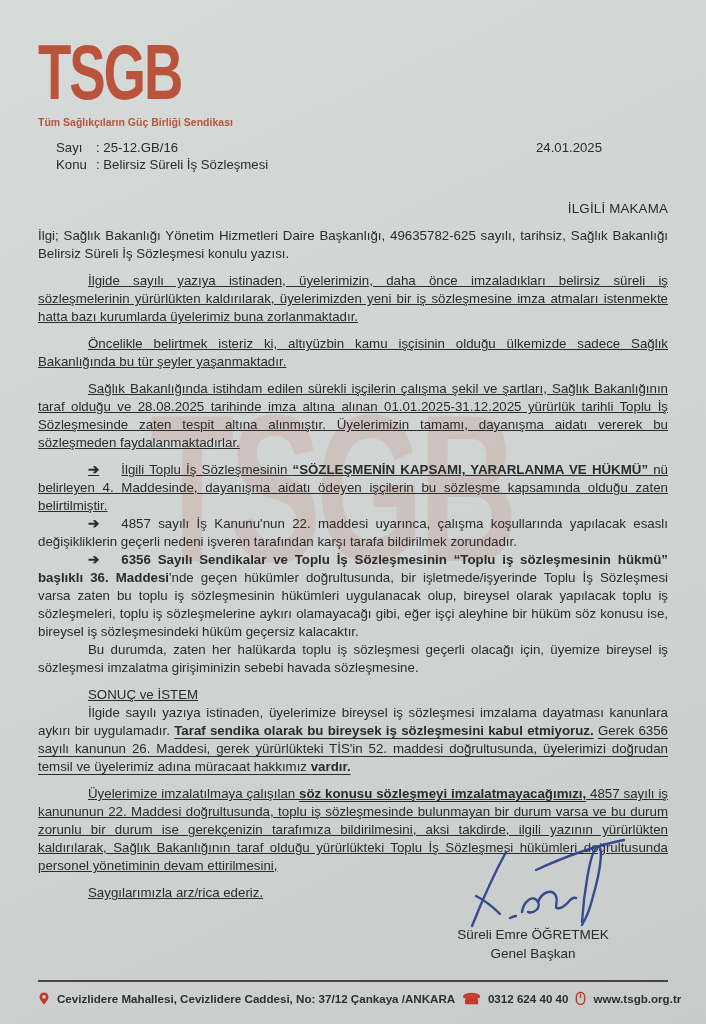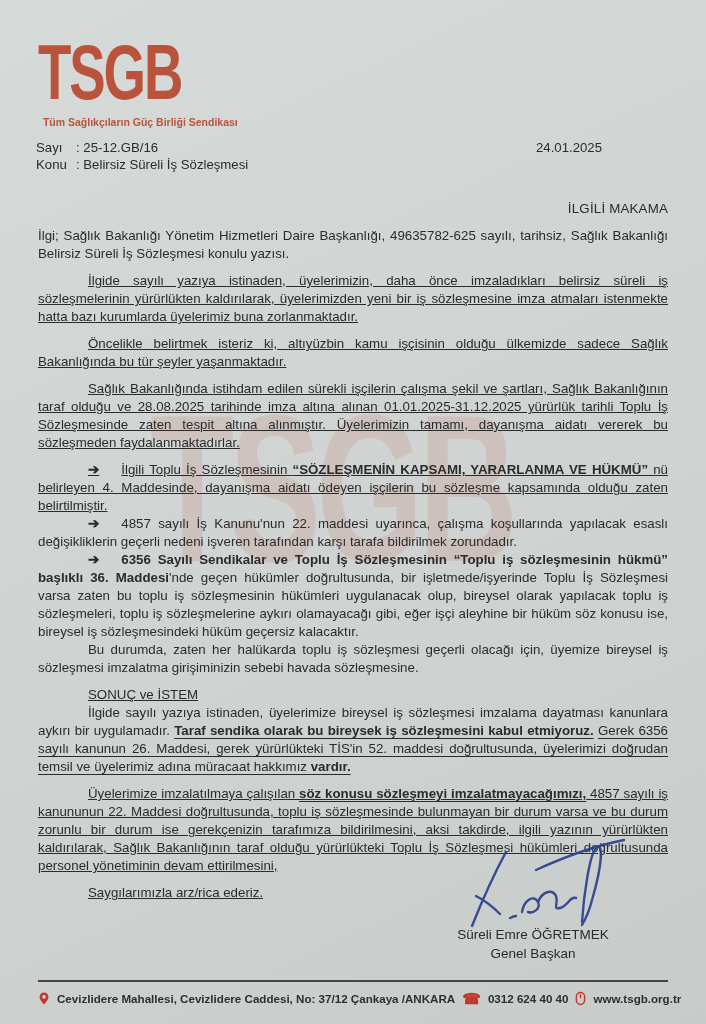--- a/index.html
+++ b/index.html
@@ -26,23 +26,22 @@
   .logo-text{
     font-size:78px;font-weight:800;line-height:76px;
     color:var(--brand-red,#b9533c);
     transform:scaleX(0.70);transform-origin:left top;
     letter-spacing:-3px;white-space:nowrap;
   }
   .logo-tagline{
     margin-top:6px;
     font-size:10.5px;font-weight:bold;
     color:var(--brand-red,#c14b38);
-    text-align:center;
   }
-  .meta{position:absolute;top:139px;left:36px;right:40px;font-size:13.2px;}
+  .meta{position:absolute;top:139px;left:56px;right:40px;font-size:13.2px;}
   .meta-row{line-height:17px;}
   .meta-label{display:inline-block;width:40px;}
   .meta-date{position:absolute;right:64px;top:0;line-height:17px;}
   
   .letter{
     position:absolute;top:200px;left:38px;right:38px;
     font-size:13.3px;line-height:18px;
   }
   .heading{text-align:right;margin-bottom:9px;letter-spacing:0.2px;}
   .para{text-align:justify;}

